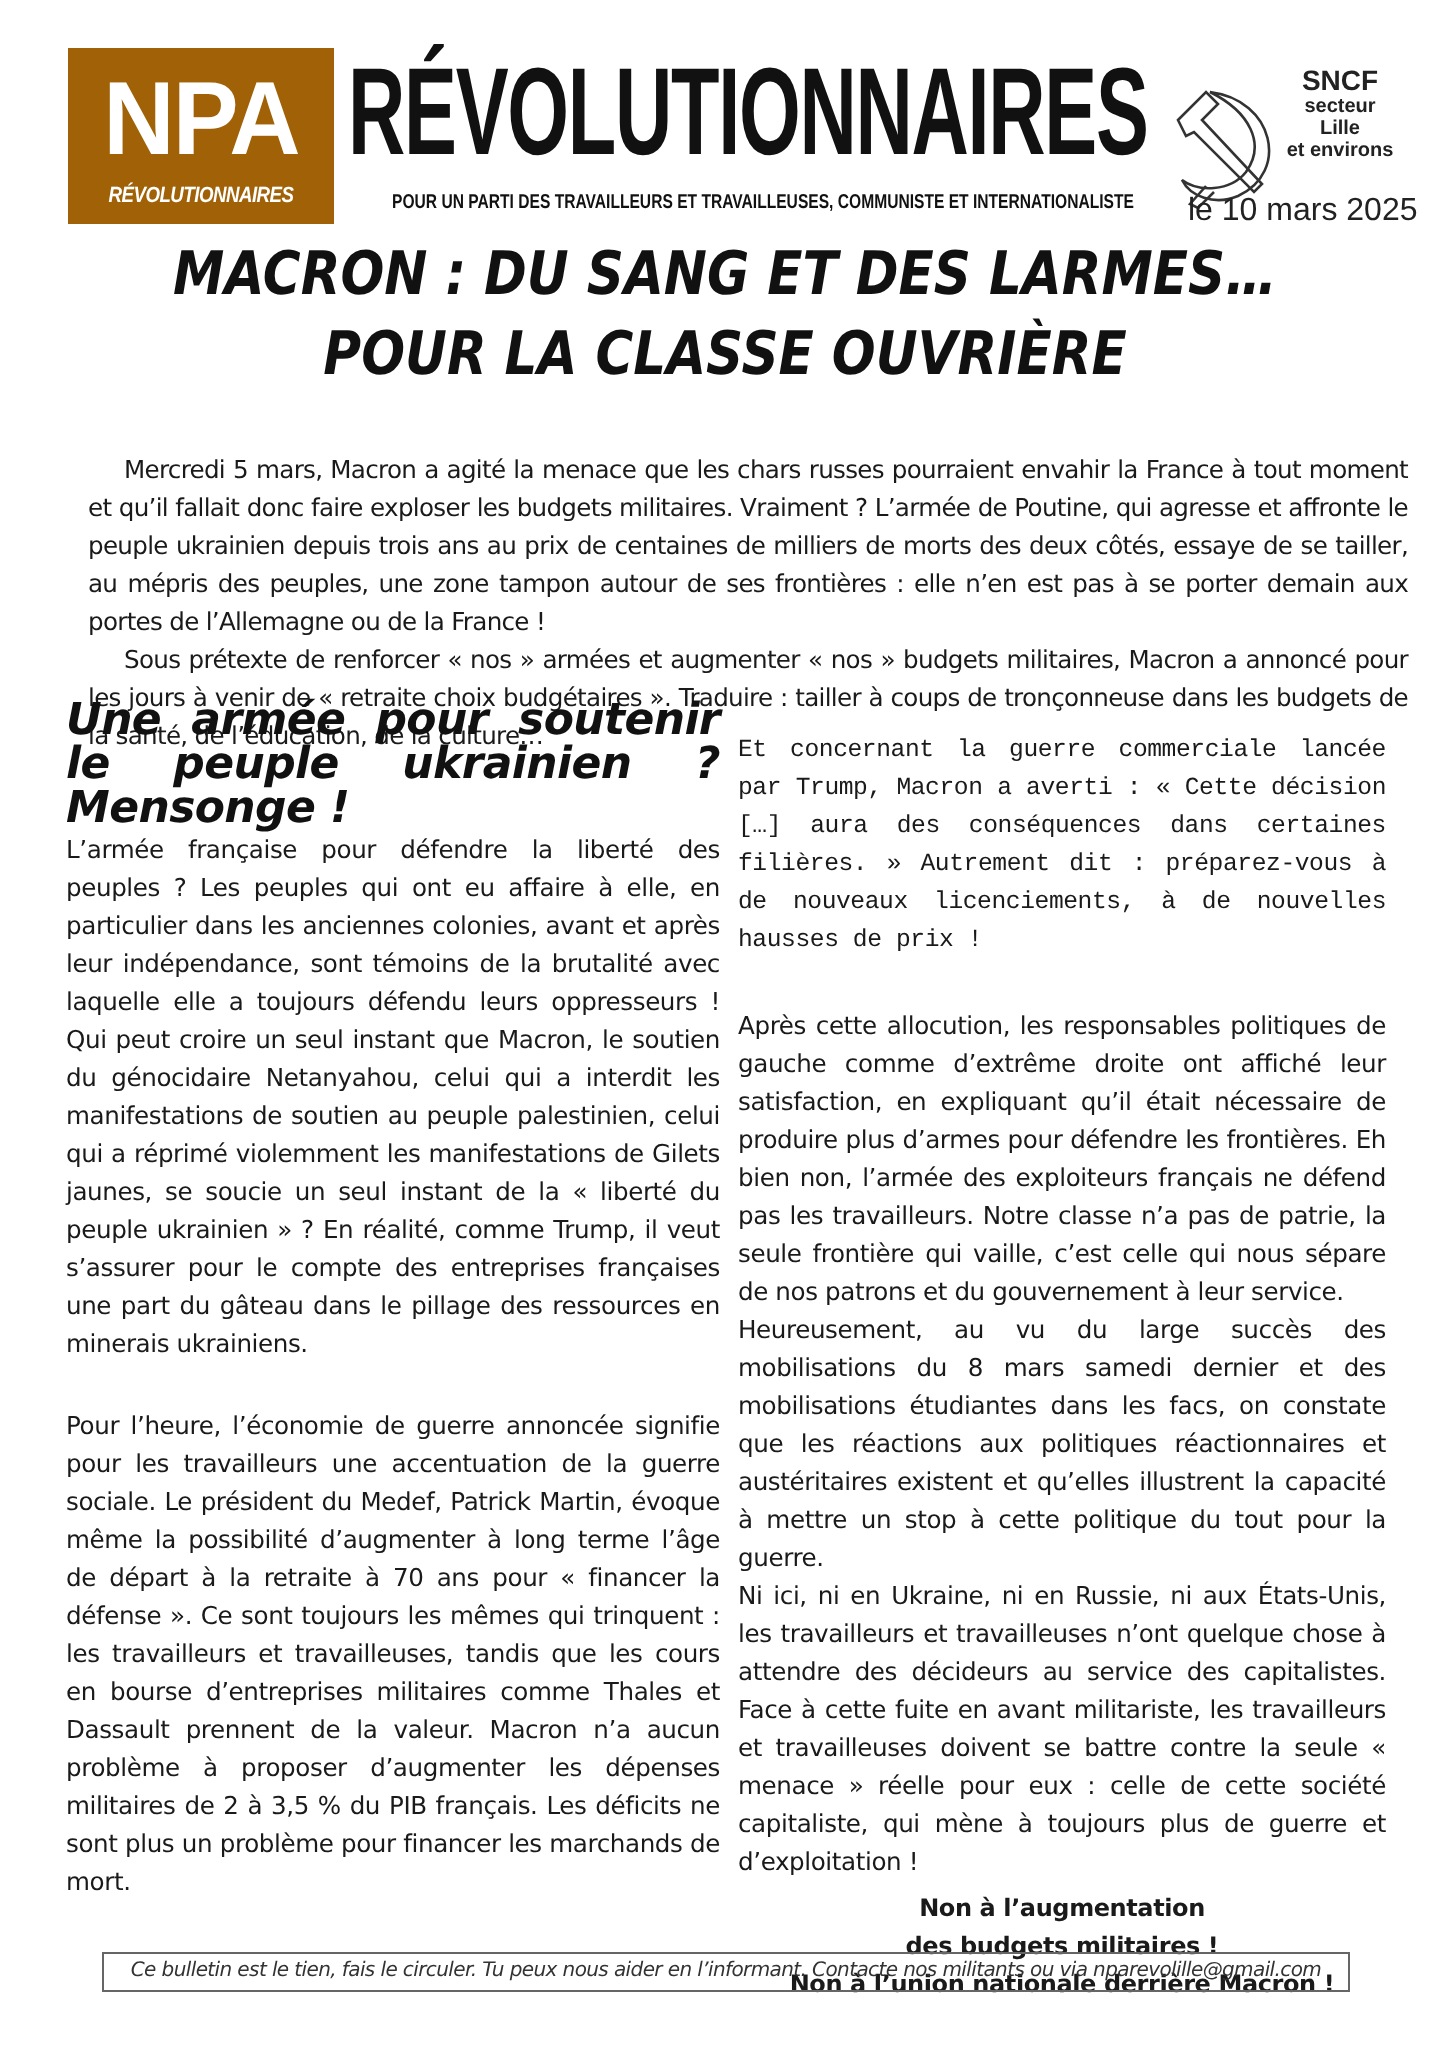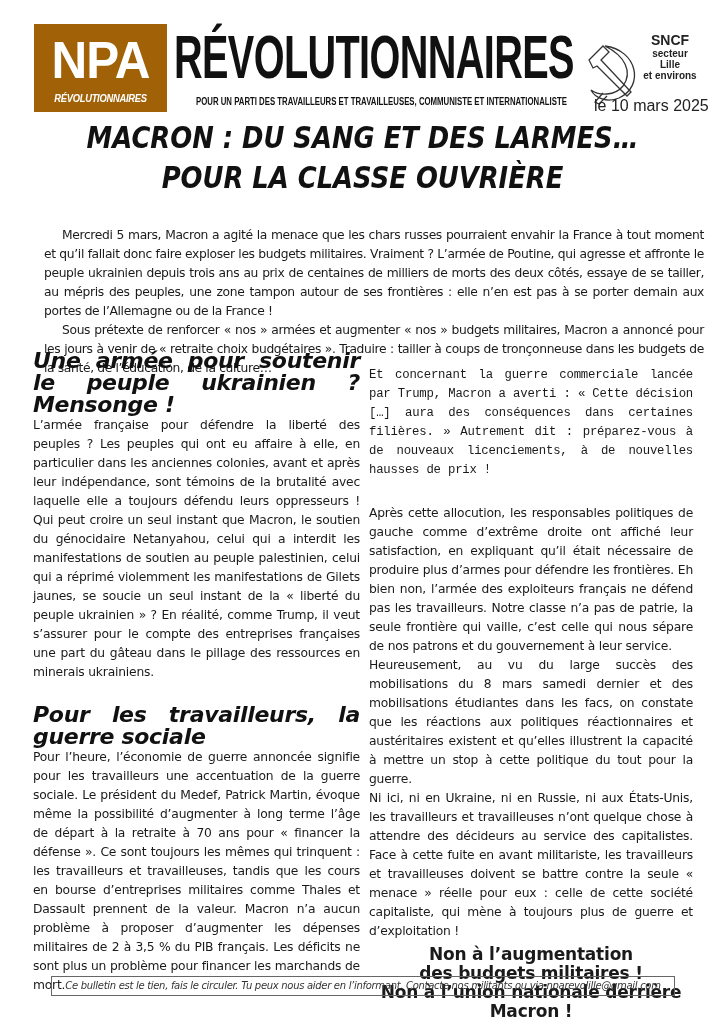--- a/index.html
+++ b/index.html
@@ -27,21 +27,21 @@
   .intro { position: absolute; left: 44px; top: 206px; width: 660px; font-family: "DejaVu Sans", sans-serif; font-size: 12.3px; line-height: 19px; text-align: justify; letter-spacing: -0.35px; margin-top: 20px; }
   .intro p { margin: 0; text-indent: 18px; }
 
   
   .col { position: absolute; top: 350px; width: 327px; font-size: 12.3px; line-height: 19px; text-align: justify; letter-spacing: -0.2px; }
   .col-left { left: 33px; }
   .col-right { left: 369px; width: 324px; }
   .col p { margin: 0; }
   .col h2 { margin: 0; font-style: italic; font-weight: bold; font-size: 22px; line-height: 22px; letter-spacing: -0.3px; color: #111; }
   .gap { height: 22px; }
-  .slogans { text-align: center; font-weight: bold; font-size: 17px; line-height: 19px; margin-top: 4px; }
+  .slogans { text-align: center; font-weight: bold; font-size: 12px; line-height: 19px; margin-top: 4px; }
 
   
   .footer { position: absolute; left: 51px; top: 976px; width: 622px; height: 18px; border: 1px solid #666; font-family: "DejaVu Sans", sans-serif; font-style: italic; font-size: 10px; line-height: 18px; text-align: center; color: #333; letter-spacing: -0.3px; white-space: nowrap; overflow: hidden; }
 </style>
 </head>
 <body>
 
 <div class="logo-box" style="background: #a16207;">
   <div class="logo-npa">NPA</div>
   <div class="logo-sub">RÉVOLUTIONNAIRES</div>
@@ -71,21 +71,20 @@
 
 <div class="intro">
   <p>Mercredi 5 mars, Macron a agité la menace que les chars russes pourraient envahir la France à tout moment et qu’il fallait donc faire exploser les budgets militaires. Vraiment ? L’armée de Poutine, qui agresse et affronte le peuple ukrainien depuis trois ans au prix de centaines de milliers de morts des deux côtés, essaye de se tailler, au mépris des peuples, une zone tampon autour de ses frontières : elle n’en est pas à se porter demain aux portes de l’Allemagne ou de la France !</p>
   <p>Sous prétexte de renforcer « nos » armées et augmenter « nos » budgets militaires, Macron a annoncé pour les jours à venir de « retraite choix budgétaires ». Traduire : tailler à coups de tronçonneuse dans les budgets de la santé, de l’éducation, de la culture…</p>
 </div>
 
 <div class="col col-left">
   <h2>Une armée pour soutenir le peuple ukrainien ? Mensonge !</h2>
   <p>L’armée française pour défendre la liberté des peuples ? Les peuples qui ont eu affaire à elle, en particulier dans les anciennes colonies, avant et après leur indépendance, sont témoins de la brutalité avec laquelle elle a toujours défendu leurs oppresseurs ! Qui peut croire un seul instant que Macron, le soutien du génocidaire Netanyahou, celui qui a interdit les manifestations de soutien au peuple palestinien, celui qui a réprimé violemment les manifestations de Gilets jaunes, se soucie un seul instant de la « liberté du peuple ukrainien » ? En réalité, comme Trump, il veut s’assurer pour le compte des entreprises françaises une part du gâteau dans le pillage des ressources en minerais ukrainiens.</p>
   <div class="gap"></div>
-  <h2 style="text-align:justify;text-align-last:left;">Pour les travailleurs, la guerre sociale</h2>
   <p>Pour l’heure, l’économie de guerre annoncée signifie pour les travailleurs une accentuation de la guerre sociale. Le président du Medef, Patrick Martin, évoque même la possibilité d’augmenter à long terme l’âge de départ à la retraite à 70 ans pour « financer la défense ». Ce sont toujours les mêmes qui trinquent : les travailleurs et travailleuses, tandis que les cours en bourse d’entreprises militaires comme Thales et Dassault prennent de la valeur. Macron n’a aucun problème à proposer d’augmenter les dépenses militaires de 2 à 3,5 % du PIB français. Les déficits ne sont plus un problème pour financer les marchands de mort.</p>
 </div>
 
 <div class="col col-right">
   <p style="margin-top:16px;font-family:Liberation Mono, monospace;">Et concernant la guerre commerciale lancée par Trump, Macron a averti : « Cette décision […] aura des conséquences dans certaines filières. » Autrement dit : préparez-vous à de nouveaux licenciements, à de nouvelles hausses de prix !</p>
   <div class="gap" style="height:24px;"></div>
   <p>Après cette allocution, les responsables politiques de gauche comme d’extrême droite ont affiché leur satisfaction, en expliquant qu’il était nécessaire de produire plus d’armes pour défendre les frontières. Eh bien non, l’armée des exploiteurs français ne défend pas les travailleurs. Notre classe n’a pas de patrie, la seule frontière qui vaille, c’est celle qui nous sépare de nos patrons et du gouvernement à leur service.</p>
   <p>Heureusement, au vu du large succès des mobilisations du 8 mars samedi dernier et des mobilisations étudiantes dans les facs, on constate que les réactions aux politiques réactionnaires et austéritaires existent et qu’elles illustrent la capacité à mettre un stop à cette politique du tout pour la guerre.</p>
   <p>Ni ici, ni en Ukraine, ni en Russie, ni aux États-Unis, les travailleurs et travailleuses n’ont quelque chose à attendre des décideurs au service des capitalistes. Face à cette fuite en avant militariste, les travailleurs et travailleuses doivent se battre contre la seule « menace » réelle pour eux : celle de cette société capitaliste, qui mène à toujours plus de guerre et d’exploitation !</p>
   <div class="slogans">

